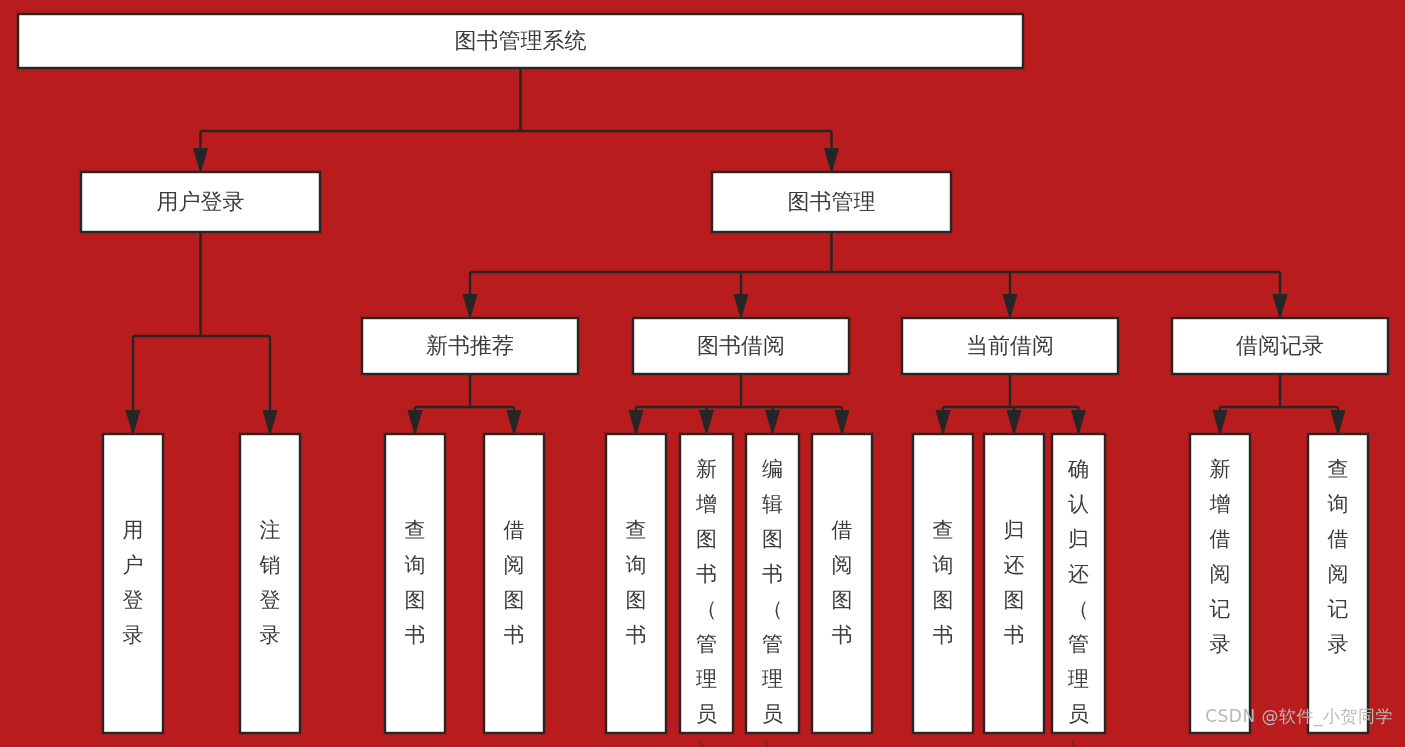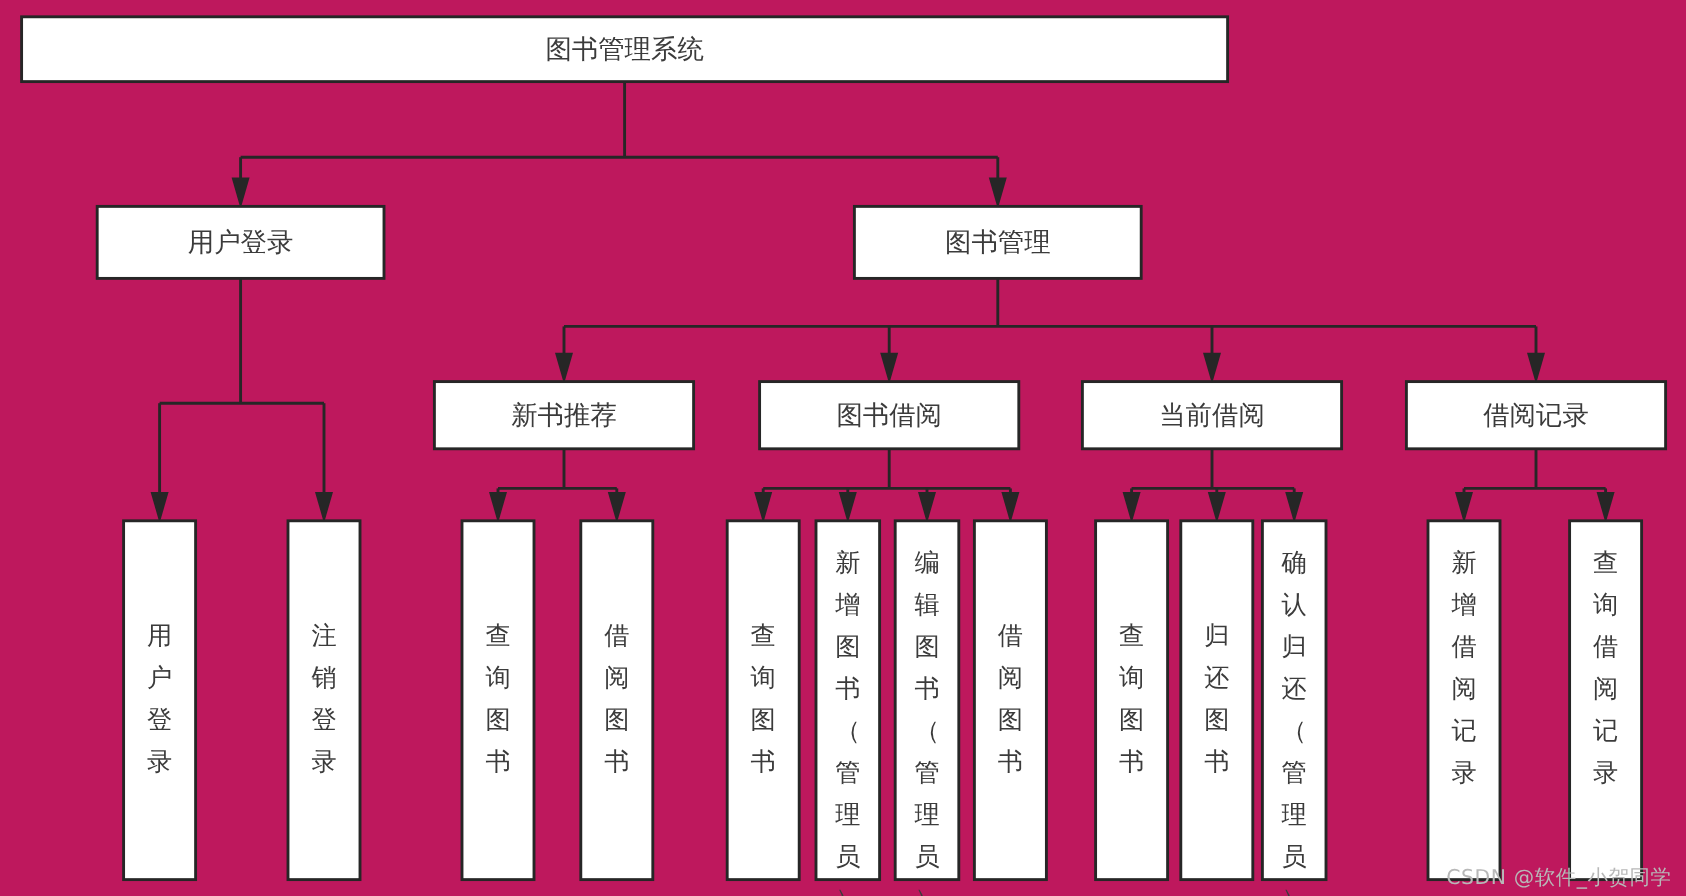--- a/index.html
+++ b/index.html
@@ -11,21 +11,21 @@
   body {
     width: 1405px;
     height: 747px;
     overflow: hidden;
     font-family: "Liberation Sans", "DejaVu Sans", sans-serif;
   }
   #diagram-root {
     position: relative;
     width: 1405px;
     height: 747px;
-    background: #be185d;
+    background: #b91c1c;
   }
   svg#tree-svg {
     position: absolute;
     left: 0;
     top: 0;
     width: 1405px;
     height: 747px;
     display: block;
   }
   .node-box {
@@ -51,21 +51,21 @@
   }
   .label-h {
     font-size: 22px;
   }
   .label-v {
     font-size: 21px;
   }
   .watermark {
     position: absolute;
     right: 12px;
-    bottom: 4px;
+    bottom: 19px;
     font-family: "DejaVu Sans", "Liberation Sans", sans-serif;
     font-size: 17px;
     color: #b8b8b8;
     letter-spacing: 0.5px;
     white-space: nowrap;
     pointer-events: none;
   }
 </style>
 </head>
 <body>

